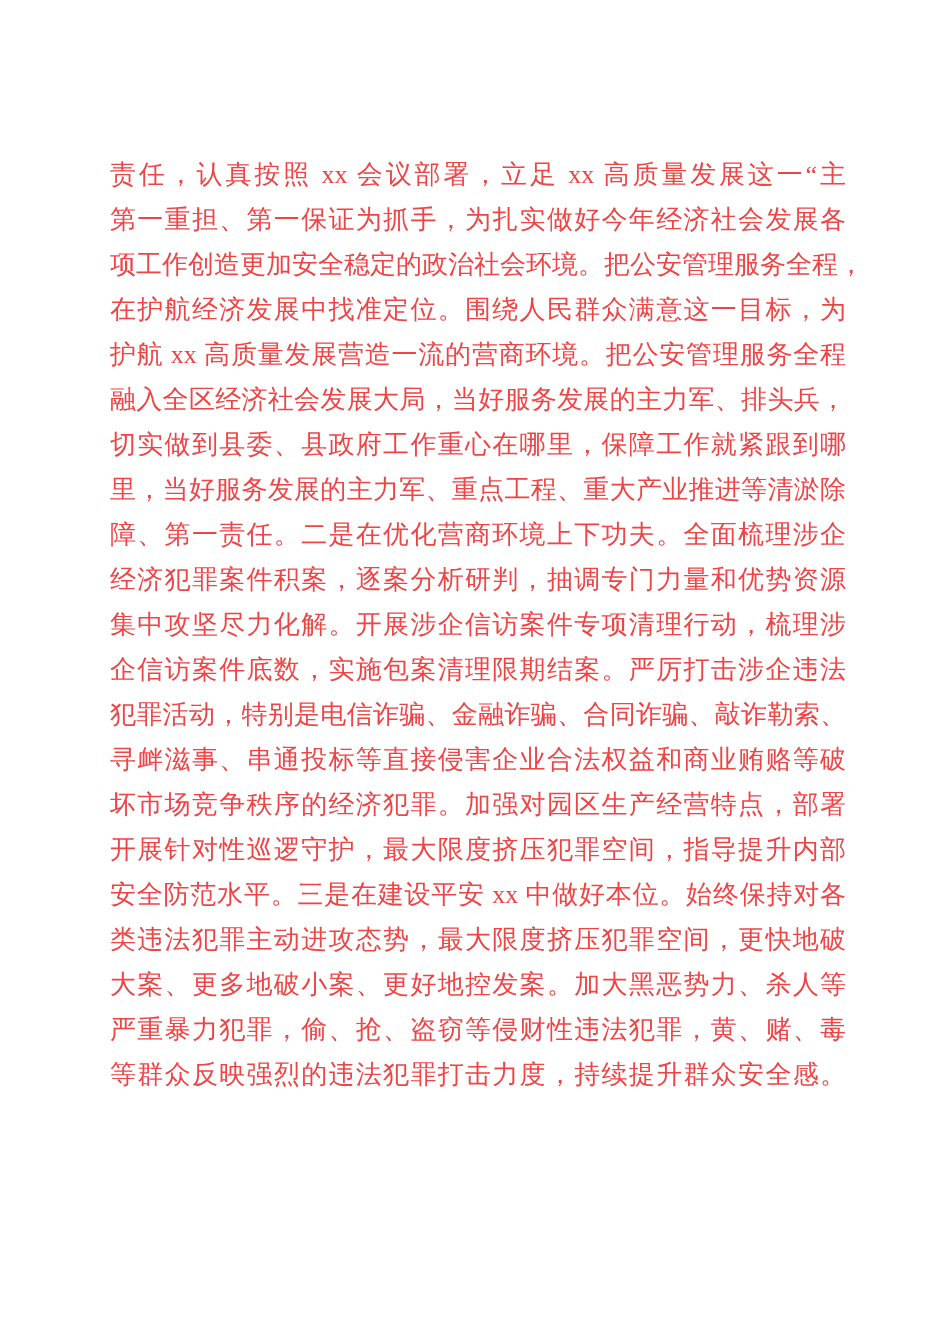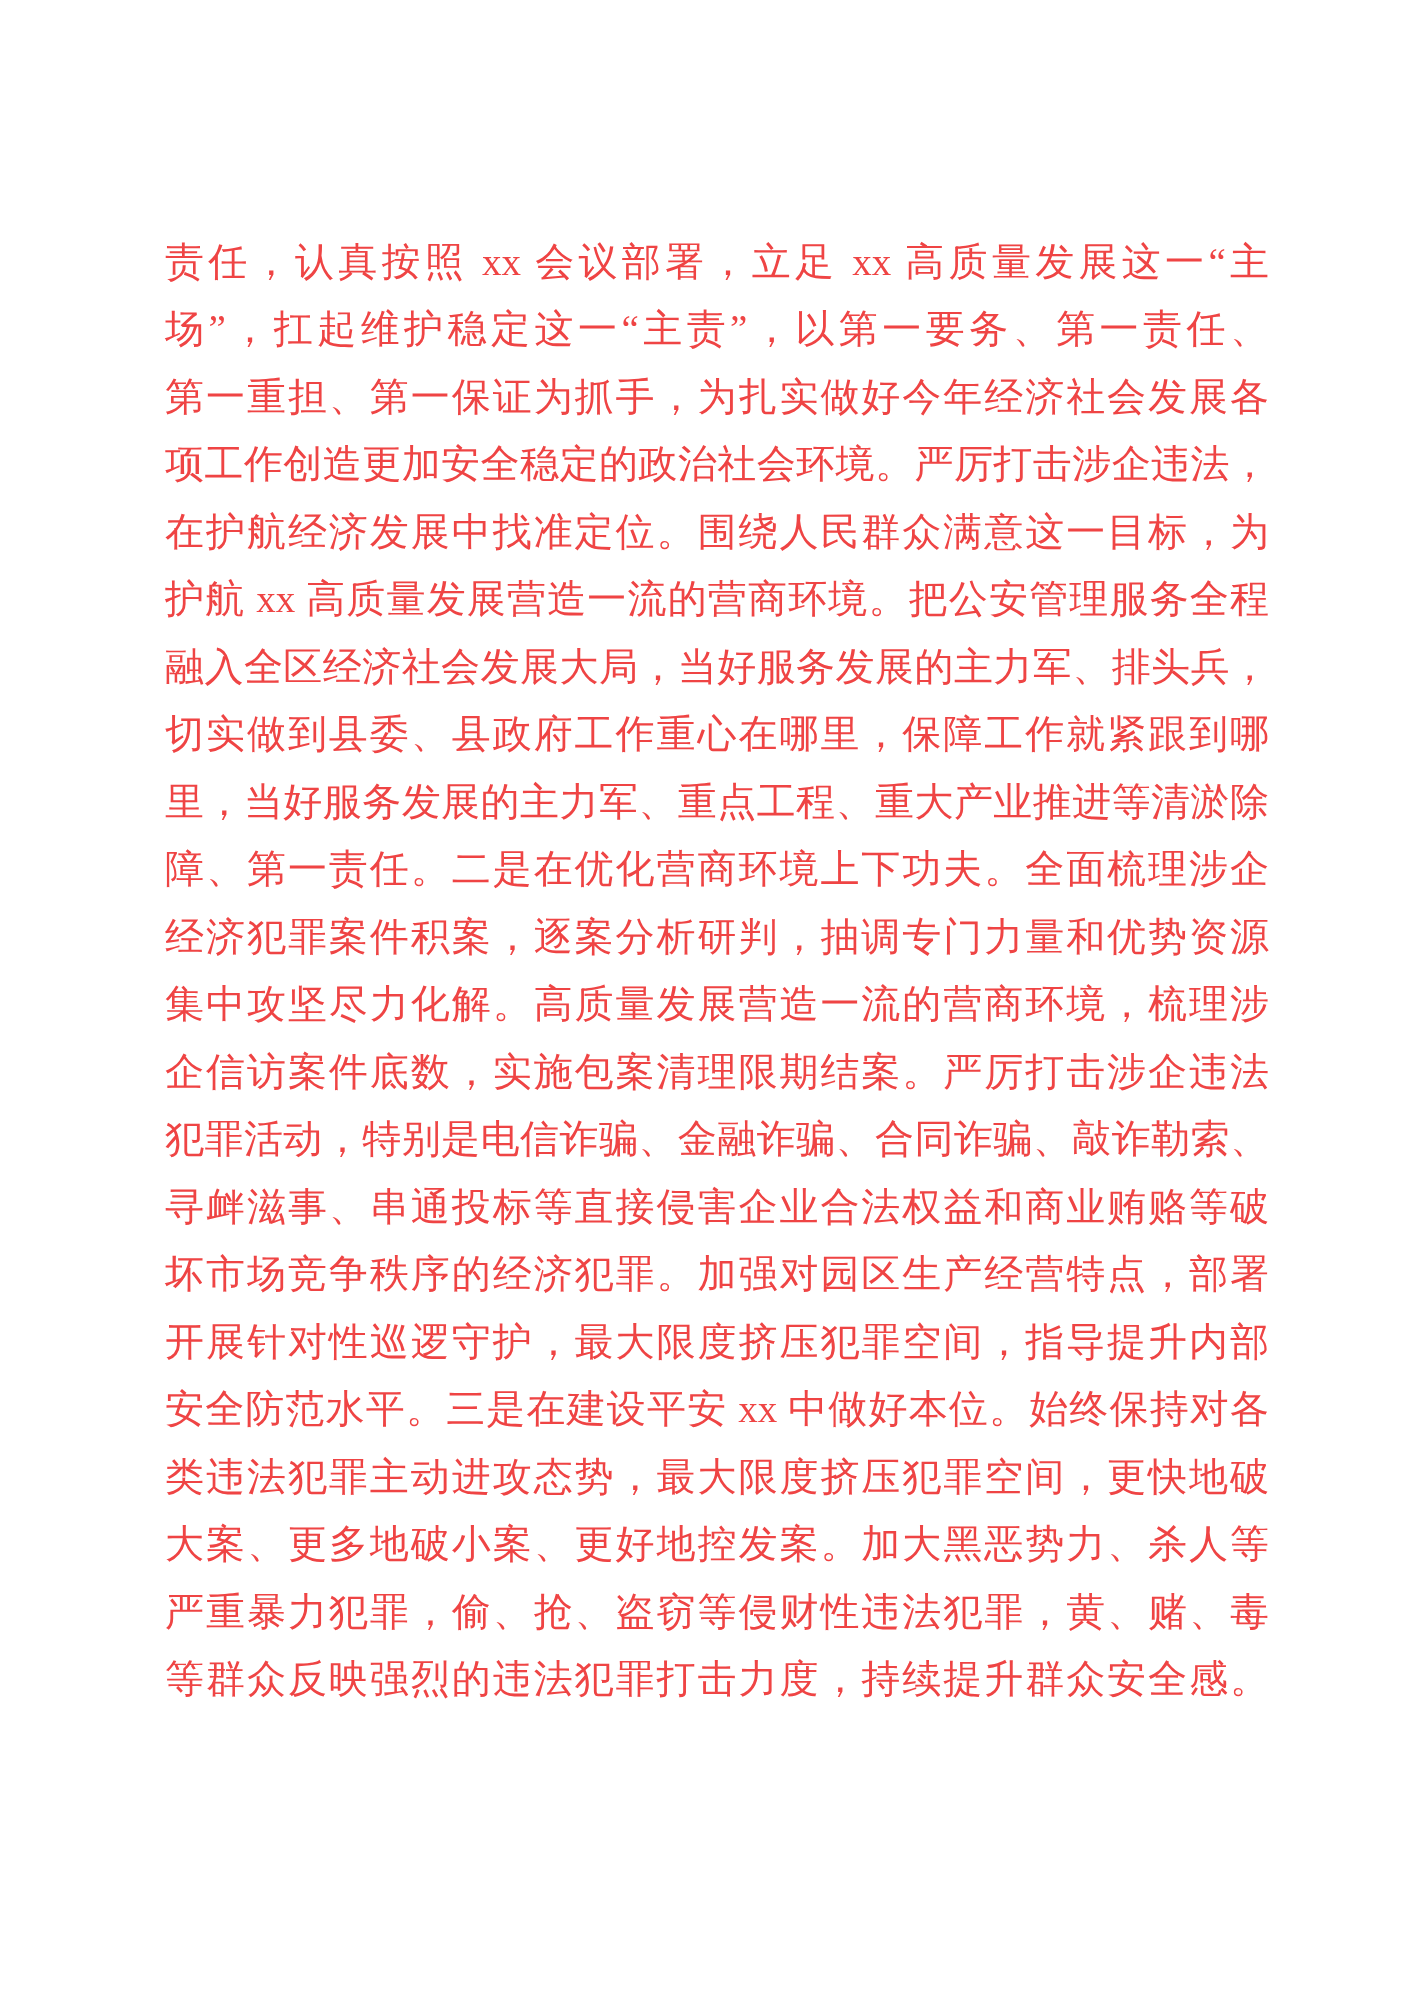--- a/index.html
+++ b/index.html
@@ -41,31 +41,30 @@
     color: #ef4444;
   }
 </style>
 </head>
 <body style="background: rgb(255, 255, 255);">
 
 <div class="page">
   <div class="text-block" style="color: rgb(0, 0, 0);">
 
   <div class="line">责任，认真按照 xx 会议部署，立足 xx 高质量发展这一“主</div>
-      <div class="line">场”，扛起维护稳定这一“主责”，以第一要务、第一责任、</div>
       <div class="line">第一重担、第一保证为抓手，为扎实做好今年经济社会发展各</div>
-      <div class="line">项工作创造更加安全稳定的政治社会环境。严厉打击涉企违法，</div>
+      <div class="line">项工作创造更加安全稳定的政治社会环境。把公安管理服务全程，</div>
       <div class="line">在护航经济发展中找准定位。围绕人民群众满意这一目标，为</div>
       <div class="line">护航 xx 高质量发展营造一流的营商环境。把公安管理服务全程</div>
       <div class="line">融入全区经济社会发展大局，当好服务发展的主力军、排头兵，</div>
       <div class="line">切实做到县委、县政府工作重心在哪里，保障工作就紧跟到哪</div>
       <div class="line">里，当好服务发展的主力军、重点工程、重大产业推进等清淤除</div>
       <div class="line">障、第一责任。二是在优化营商环境上下功夫。全面梳理涉企</div>
       <div class="line">经济犯罪案件积案，逐案分析研判，抽调专门力量和优势资源</div>
-      <div class="line">集中攻坚尽力化解。高质量发展营造一流的营商环境，梳理涉</div>
+      <div class="line">集中攻坚尽力化解。开展涉企信访案件专项清理行动，梳理涉</div>
       <div class="line">企信访案件底数，实施包案清理限期结案。严厉打击涉企违法</div>
       <div class="line">犯罪活动，特别是电信诈骗、金融诈骗、合同诈骗、敲诈勒索、</div>
       <div class="line">寻衅滋事、串通投标等直接侵害企业合法权益和商业贿赂等破</div>
       <div class="line">坏市场竞争秩序的经济犯罪。加强对园区生产经营特点，部署</div>
       <div class="line">开展针对性巡逻守护，最大限度挤压犯罪空间，指导提升内部</div>
       <div class="line">安全防范水平。三是在建设平安 xx 中做好本位。始终保持对各</div>
       <div class="line">类违法犯罪主动进攻态势，最大限度挤压犯罪空间，更快地破</div>
       <div class="line">大案、更多地破小案、更好地控发案。加大黑恶势力、杀人等</div>
       <div class="line">严重暴力犯罪，偷、抢、盗窃等侵财性违法犯罪，黄、赌、毒</div>
       <div class="line">等群众反映强烈的违法犯罪打击力度，持续提升群众安全感。</div>

